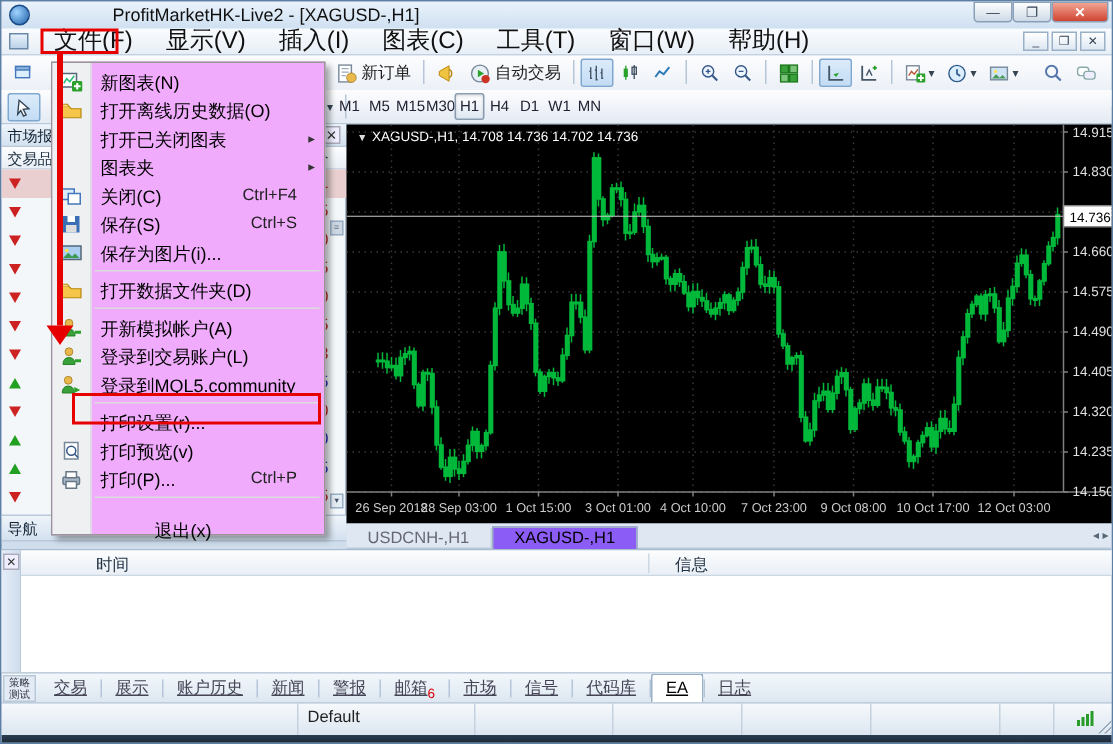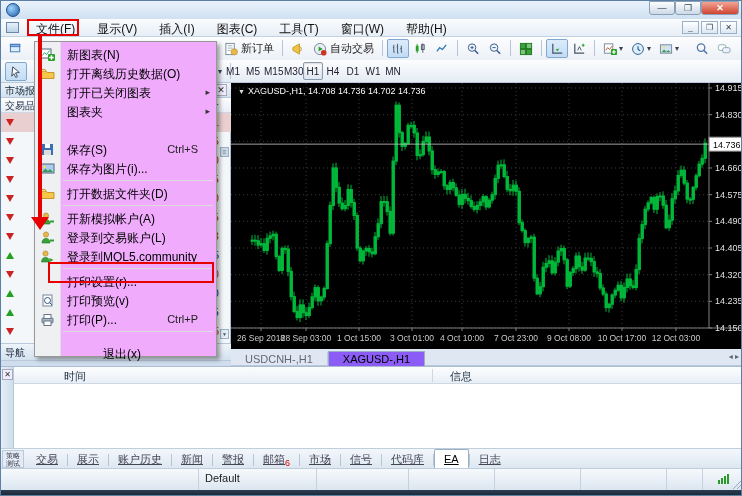--- a/index.html
+++ b/index.html
@@ -8,21 +8,21 @@
   #win{position:relative;width:742px;height:496px;background:#cfdded;border:1px solid #5d7fa3;overflow:hidden;}
   
   #titlebar{left:0;top:0;width:742px;height:18px;background:linear-gradient(#eaf3fc,#cfe0f1);}
   #titlebar .title{position:absolute;left:74px;top:2px;font-size:12px;color:#111;}
   #logo{position:absolute;left:5px;top:2px;width:14px;height:14px;border-radius:50%;background:radial-gradient(circle at 35% 35%,#9fd4ff,#1f5fa8);border:1px solid #1a4c85;}
   .winbtns{position:absolute;top:0;right:4px;height:14px;display:flex;}
   .winbtn{width:26px;height:14px;border:1px solid #8aa0b8;background:linear-gradient(#fdfefe,#cdd9e6);color:#345;font-size:9px;line-height:12px;text-align:center;border-radius:0 0 3px 3px;}
   .winbtn.close{background:linear-gradient(#f2a493,#cf4431);color:#fff;width:38px;font-weight:bold;}
   
   #menubar{left:0;top:18px;width:742px;height:18px;background:linear-gradient(#fafcfe,#e7eef6);border-bottom:1px solid #c3d2e2;}
-  .menu-item{display:inline-block;height:17px;line-height:17px;padding:0 11px;font-size:12px;color:#111;}
+  .menu-item{display:inline-block;height:17px;line-height:17px;padding:0 11px;font-size:16px;color:#111;}
   #menubar-items{position:absolute;left:24px;top:0;white-space:nowrap;}
   #child-icon{position:absolute;left:5px;top:3px;width:13px;height:11px;border:1px solid #6a88a8;background:linear-gradient(#e8f2fb,#bcd2e8);}
   .childbtns{position:absolute;top:2px;right:6px;display:flex;gap:2px;}
   .childbtn{width:17px;height:13px;border:1px solid #9ab0c6;background:linear-gradient(#fff,#dde7f2);font-size:8px;line-height:11px;text-align:center;color:#345;}
   
   #toolbar1{left:0;top:36px;width:742px;height:34px;background:linear-gradient(#fdfdfe,#e4ebf4);border-bottom:1px solid #cdd9e6;}
   #toolbar2{left:0;top:59px;width:742px;height:23px;background:linear-gradient(#fdfdfe,#e4ebf4);border-bottom:1px solid #b9c9da;}
   .tbtn{display:inline-flex;align-items:center;height:19px;margin-top:2px;padding:0 3px;border:1px solid transparent;font-size:11px;color:#222;vertical-align:top;}
   .tbtn.pressed{border:1px solid #7fa8d0;background:linear-gradient(#dcebfa,#c2dcf5);border-radius:2px;}
   .tsep{display:inline-block;width:1px;height:16px;background:#b6c6d8;margin:3px 4px 0 4px;vertical-align:top;}
@@ -92,20 +92,21 @@
   #mw-scroll-thumb{left:219px;top:146px;width:9px;height:10px;background:#cdd8e3;border:1px solid #9ab0c6;z-index:5;font-size:6px;line-height:9px;text-align:center;color:#678;}
   #mw-scroll-down{left:219px;top:328px;width:9px;height:10px;background:#e4ecf4;border:1px solid #9ab0c6;z-index:5;font-size:5px;line-height:9px;text-align:center;color:#456;}
 </style>
 </head>
 <body>
 
 <div id="win">
 
   <div id="titlebar" class="abs">
     <div id="logo"></div>
+    <div class="title">ProfitMarketHK-Live2 - [XAGUSD-,H1]</div>
     <div class="winbtns">
       <div class="winbtn">—</div>
       <div class="winbtn">❐</div>
       <div class="winbtn close">✕</div>
     </div>
   </div>
 
   <div id="menubar" class="abs">
     <div id="child-icon"></div>
     <div id="menubar-items"><span class="menu-item">文件(F)</span><span class="menu-item">显示(V)</span><span class="menu-item">插入(I)</span><span class="menu-item">图表(C)</span><span class="menu-item">工具(T)</span><span class="menu-item">窗口(W)</span><span class="menu-item">帮助(H)</span></div>
@@ -743,20 +744,28 @@
         <span class="fm-label">打开离线历史数据(O)</span>
       </div>
       <div class="fm-item" style="top: 41px;">
         <span class="fm-label">打开已关闭图表</span>
         <span class="fm-sub">▸</span>
       </div>
       <div class="fm-item" style="top: 60px;">
         <span class="fm-label">图表夹</span>
         <span class="fm-sub">▸</span>
       </div>
+      <div class="fm-item" style="top: 79px;">
+        <span class="fm-ico"><svg class="icon-sl" width="15" height="15" viewBox="0 0 15 15">
+            <rect x="1.5" y="3" width="8" height="7" fill="#dceefc" stroke="#47b"></rect>
+            <rect x="5.5" y="6" width="8" height="7" fill="#fff" stroke="#47b"></rect>
+          </svg></span>
+        <span class="fm-label">关闭(C)</span>
+        <span class="fm-short">Ctrl+F4</span>
+      </div>
       <div class="fm-item" style="top: 98px;">
         <span class="fm-ico"><svg class="icon-sl" width="15" height="15" viewBox="0 0 15 15">
             <rect x="2" y="2" width="11" height="11" fill="#3b6fb5"></rect>
             <rect x="5" y="2" width="5" height="4" fill="#fff"></rect>
             <rect x="4" y="8" width="7" height="5" fill="#ddd"></rect>
           </svg></span>
         <span class="fm-label">保存(S)</span>
         <span class="fm-short">Ctrl+S</span>
       </div>
       <div class="fm-item" style="top: 117px;">

